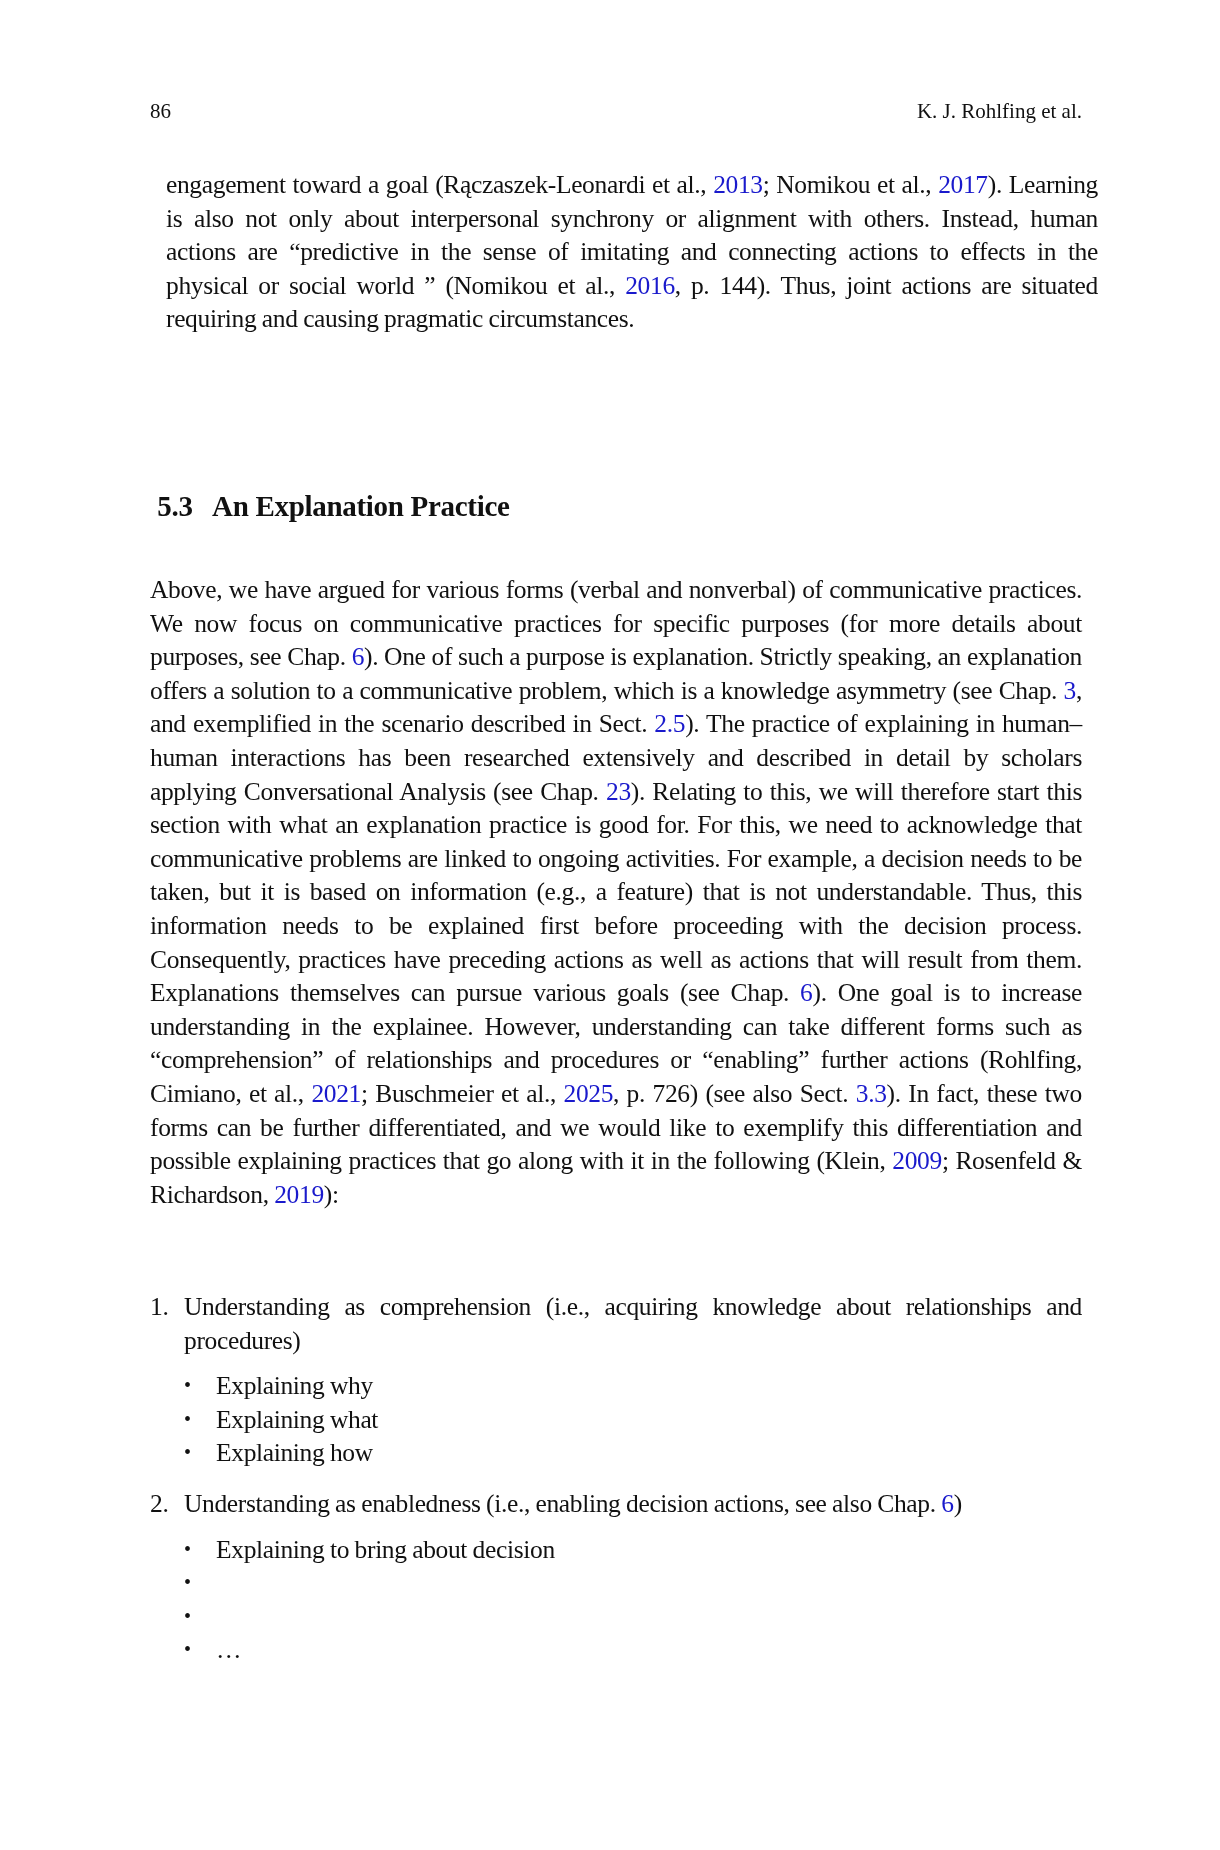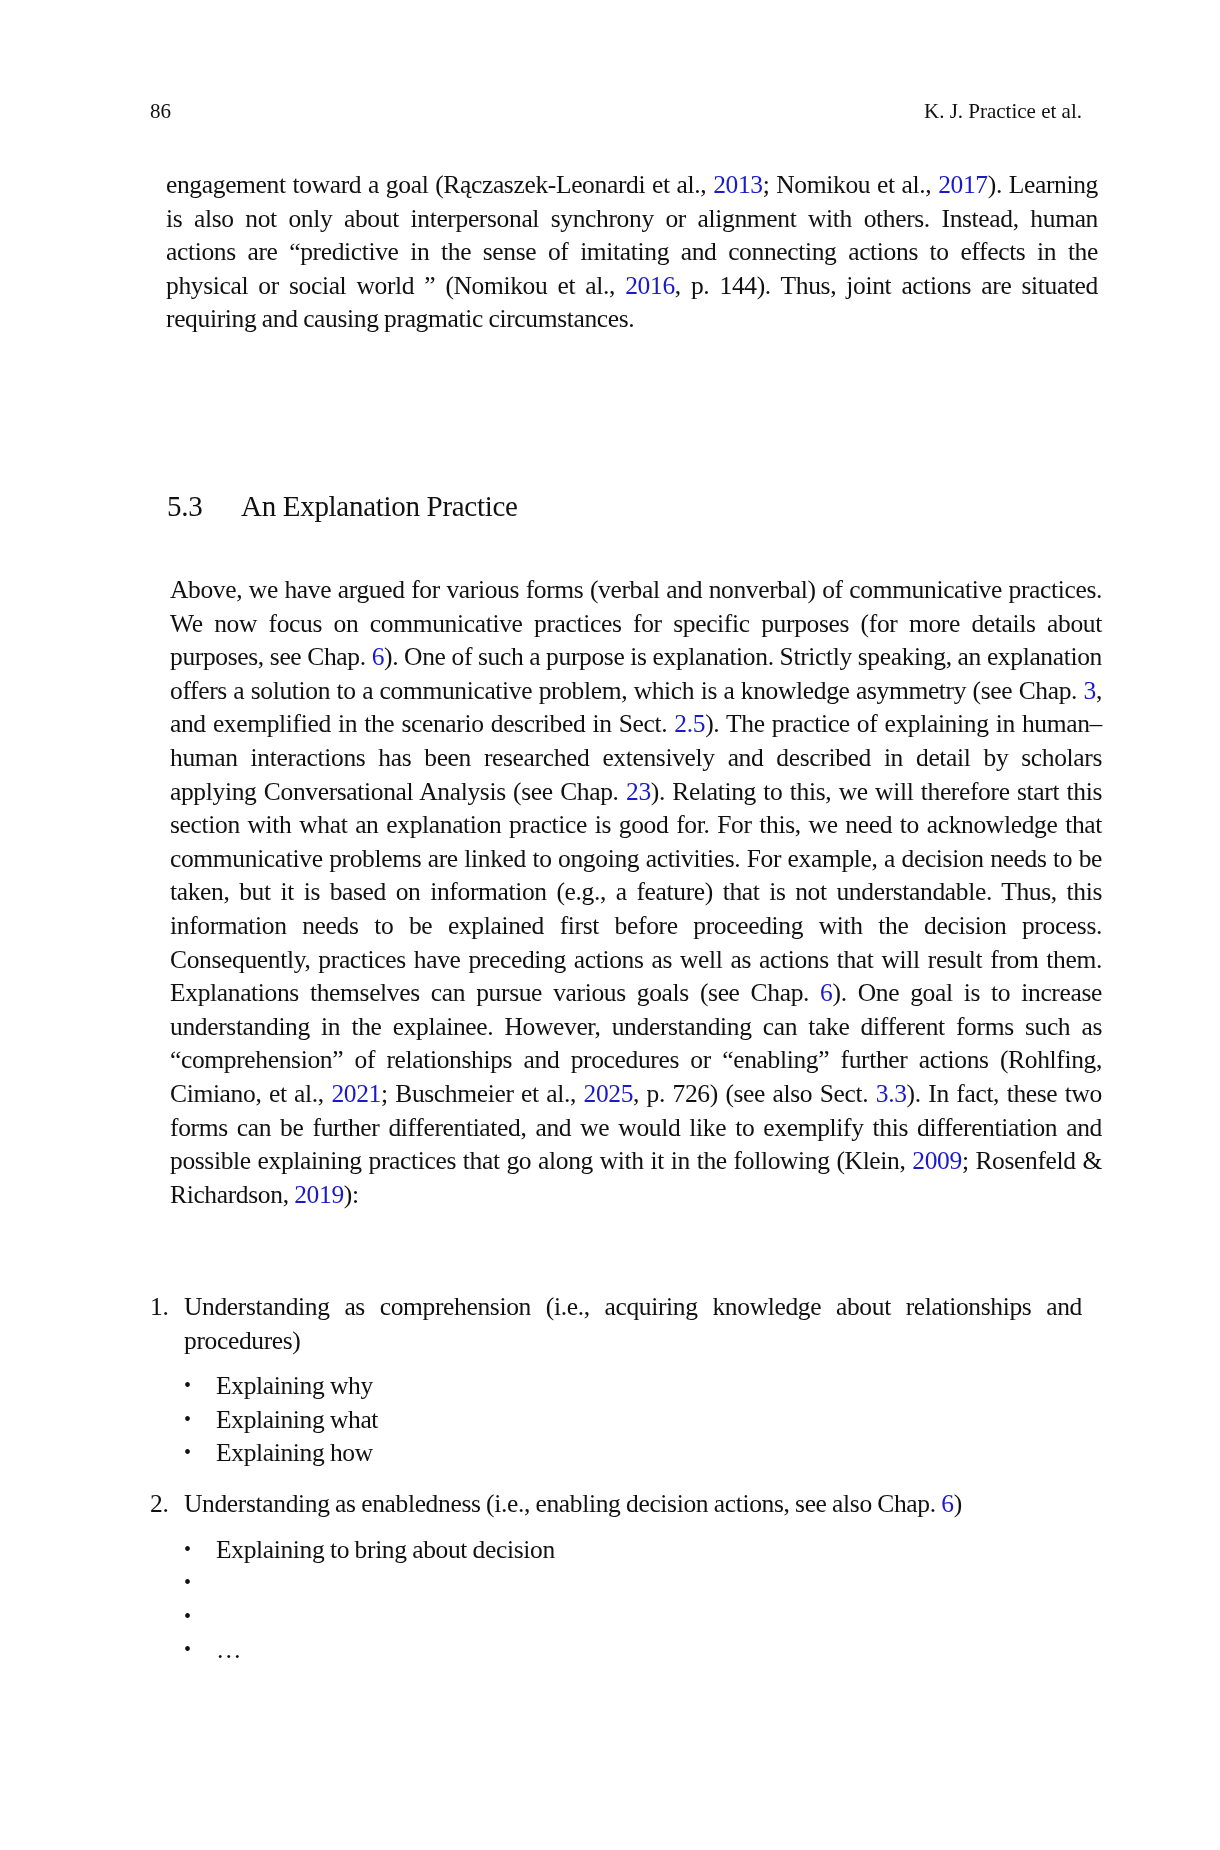--- a/index.html
+++ b/index.html
@@ -15,39 +15,39 @@
   }
   .text {
     font-size: 25.5px; line-height: 33.6px; text-align: justify;
     hyphens: none; letter-spacing: -0.35px; word-spacing: -0.5px;
   }
   .text p { margin: 0; }
   .indent { text-indent: 34px; }
   a.ref { color: #1a1acc; text-decoration: none; }
   .block1 { position: absolute; top: 168px; left: 166px; width: 932px; }
   .heading {
-    position: absolute; top: 488px; left: 167px;
-    font-weight: normal; font-size: 29px; line-height: 36px; letter-spacing: -0.3px;
+    position: absolute; top: 488px; left: 138px;
+    font-weight: bold; font-size: 29px; line-height: 36px; letter-spacing: -0.3px; text-align: center;
   }
   .heading .num { display: inline-block; width: 74px; }
-  .block2 { position: absolute; top: 573px; left: 150px; width: 932px; margin-left: 20px; }
+  .block2 { position: absolute; top: 573px; left: 150px; width: 932px; }
   .olist { position: absolute; left: 150px; width: 932px; }
   .ol-item { display: flex; }
   .ol-num { width: 34px; flex: none; }
   .ol-body { flex: 1; text-align: justify; }
   .ulist { margin: 12px 0 0 34px; padding: 0; list-style: none; }
   .ulist li { display: flex; line-height: 33.6px; }
   .bullet { width: 32px; flex: none; font-size: 20px; }
 </style>
 </head>
 <body>
 
 <div class="running-head">
   <span>86</span>
-  <span>K. J. Practice et al.</span>
+  <span>K. J. Rohlfing et al.</span>
 </div>
 
 <div class="block1 text">
   <p>engagement toward a goal (Rączaszek-Leonardi et al., <a class="ref">2013</a>; Nomikou et al., <a class="ref">2017</a>). Learning is also not only about interpersonal synchrony or alignment with others. Instead, human actions are “predictive in the sense of imitating and connecting actions to effects in the physical or social world ” (Nomikou et al., <a class="ref">2016</a>, p. 144). Thus, joint actions are situated requiring and causing pragmatic circumstances.</p>
 </div>
 
 <div class="heading">
   <span class="num">5.3</span><span>An Explanation Practice</span>
 </div>
 

